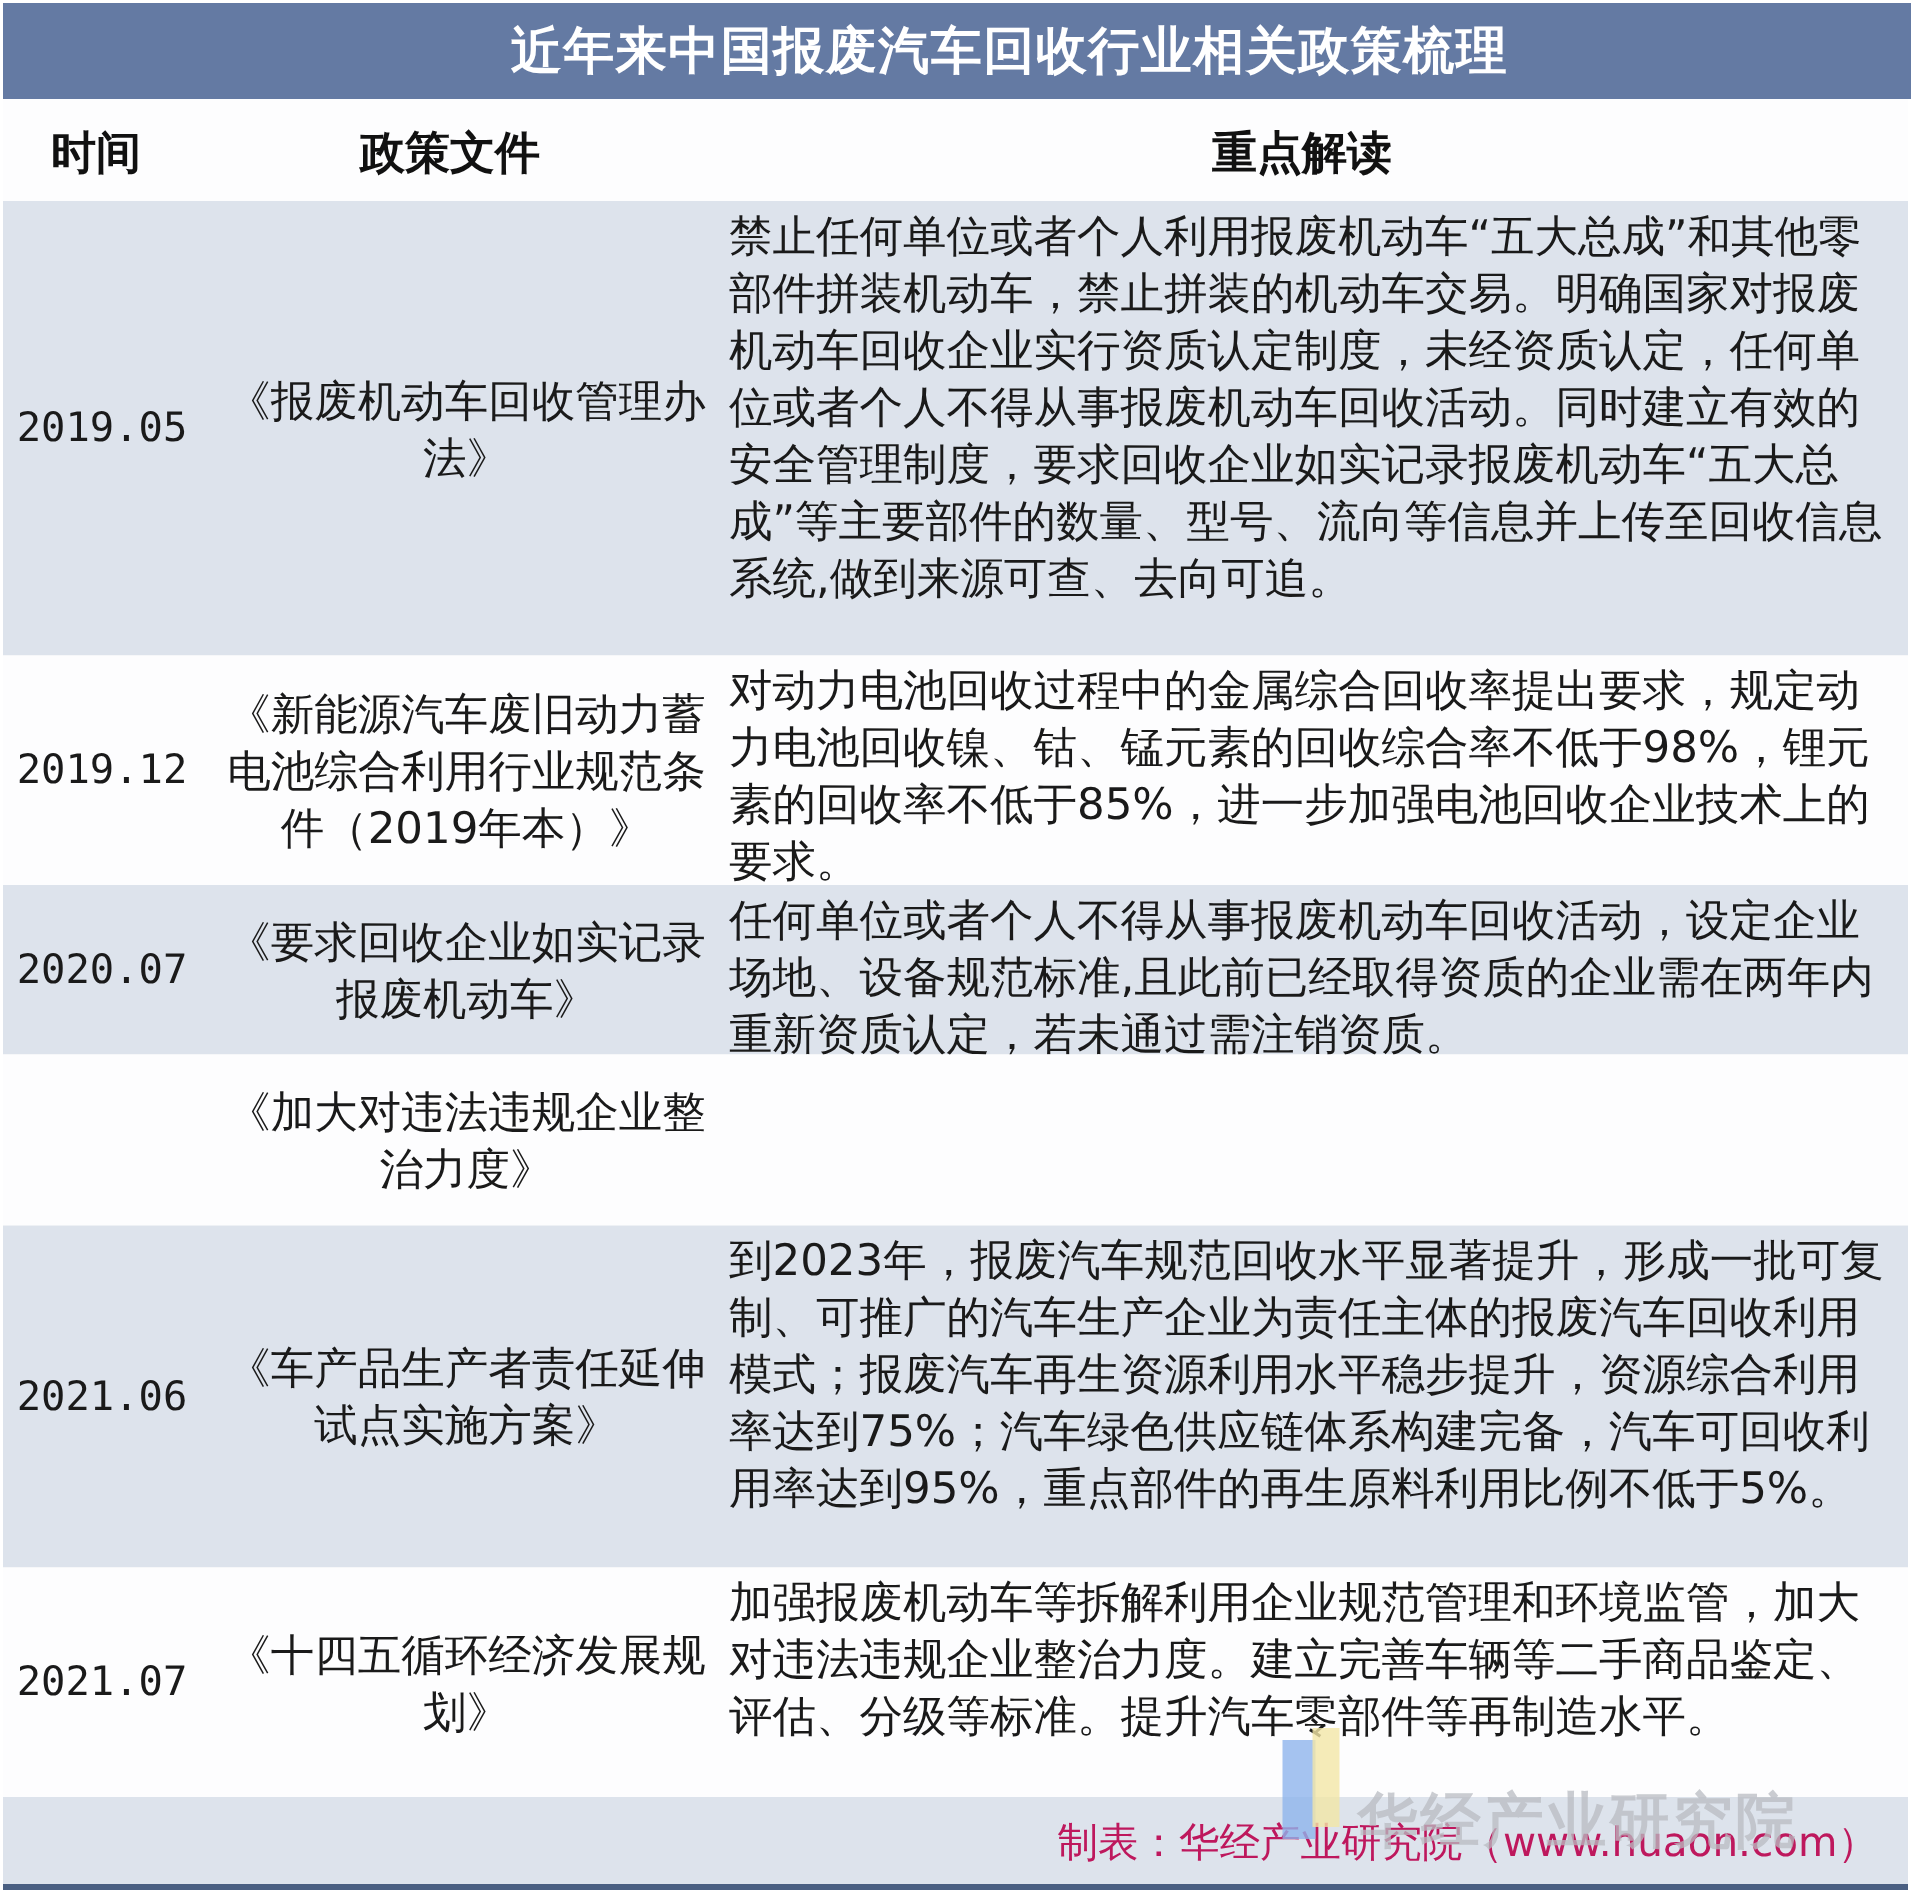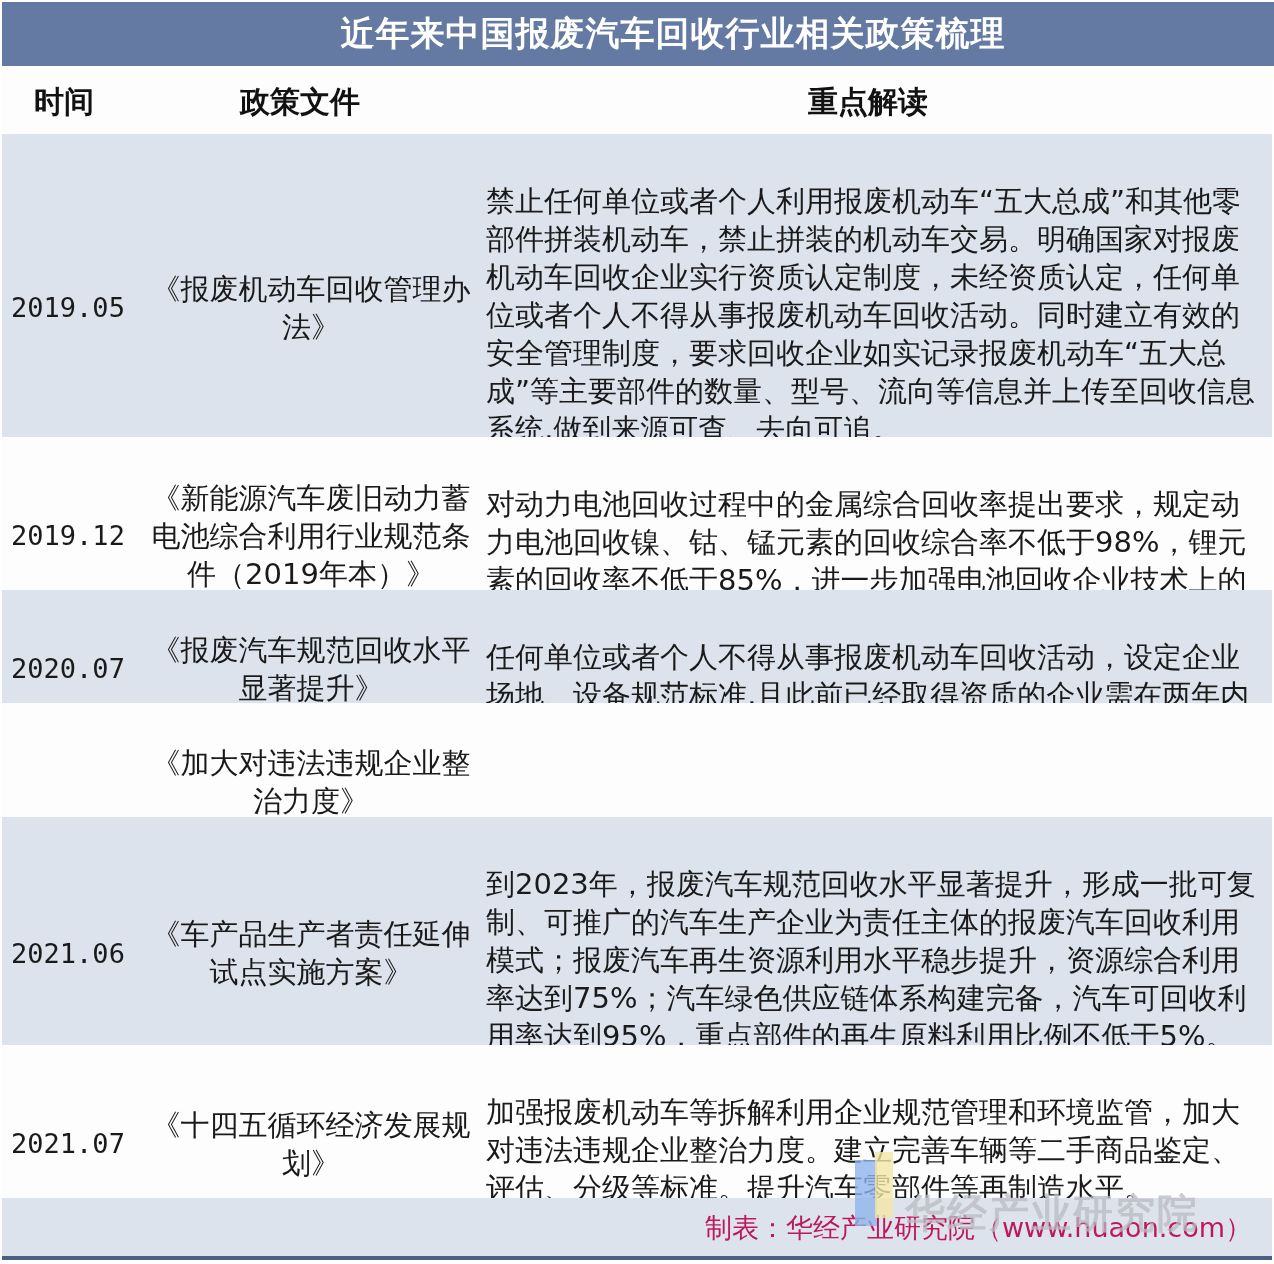--- a/index.html
+++ b/index.html
@@ -5,21 +5,21 @@
   html,body{margin:0;padding:0;background:#fff;}
   body{width:1274px;height:1264px;overflow:hidden;font-family:"DejaVu Sans","Liberation Sans",sans-serif;color:#1a1a1a;}
   .wrap{position:relative;width:1274px;height:1264px;}
   .title-bar{position:absolute;left:2px;top:2px;width:1270px;height:64px;background:#647aa3;color:#fff;
     font-size:34px;font-weight:bold;display:flex;align-items:center;justify-content:center;letter-spacing:1px;padding-left:36px;}
   .col-head{position:absolute;left:2px;top:66px;width:1270px;height:68px;background:#fdfdfe;font-size:30px;font-weight:bold;color:#111;}
   .col-head span{position:absolute;top:16px;text-align:right;}
   .row{position:absolute;left:2px;width:1270px;}
   .row.shade{background:#dde3ec;}
   .row.plain{background:#fdfdfe;}
-  .cell{position:absolute;top:0;bottom:0;display:flex;align-items:center;margin-top:44px;}
+  .cell{position:absolute;top:0;bottom:0;display:flex;align-items:center;}
   .c-date{left:0;width:132px;justify-content:center;font-family:"DejaVu Sans Mono","Liberation Mono",monospace;font-size:27px;}
   .c-doc{left:148px;width:322px;justify-content:center;text-align:center;font-size:29px;line-height:38px;}
   .c-desc{left:484px;width:772px;font-size:29px;line-height:38px;align-items:flex-start;padding-top:4px;}
   .footer{position:absolute;left:2px;top:1198px;width:1270px;height:58px;background:#dde3ec;}
   .footer .src{position:absolute;right:20px;top:12px;font-size:27px;color:#be185d;}
   .bottom-line{position:absolute;left:2px;top:1256px;width:1270px;height:4px;background:#4a5f82;}
   .wm{position:absolute;left:855px;top:1152px;width:390px;height:80px;pointer-events:none;}
   .wm .logo-b{position:absolute;left:0;top:8px;width:22px;height:66px;background:#8fb4ec;opacity:0.8;}
   .wm .logo-y{position:absolute;left:20px;top:0;width:18px;height:66px;background:#f2e6a6;opacity:0.8;}
   .wm .wm-text{position:absolute;left:50px;top:0;font-size:40px;font-weight:bold;color:#b9bcc2;opacity:0.75;letter-spacing:2px;margin-top:34px;}
@@ -44,21 +44,21 @@
   </div>
 
   <div class="row plain" style="top:437px;height:153px;">
     <div class="cell c-date">2019.12</div>
     <div class="cell c-doc">《新能源汽车废旧动力蓄电池综合利用行业规范条件（2019年本）》</div>
     <div class="cell c-desc">对动力电池回收过程中的金属综合回收率提出要求，规定动力电池回收镍、钴、锰元素的回收综合率不低于98%，锂元素的回收率不低于85%，进一步加强电池回收企业技术上的要求。</div>
   </div>
 
   <div class="row shade" style="top:590px;height:113px;">
     <div class="cell c-date">2020.07</div>
-    <div class="cell c-doc">《报废汽车规范回收水平显著提升》</div>
+    <div class="cell c-doc">《要求回收企业如实记录报废机动车》</div>
     <div class="cell c-desc">任何单位或者个人不得从事报废机动车回收活动，设定企业场地、设备规范标准,且此前已经取得资质的企业需在两年内重新资质认定，若未通过需注销资质。</div>
   </div>
 
   <div class="row plain" style="top:703px;height:114px;">
     <div class="cell c-doc">《加大对违法违规企业整治力度》</div>
   </div>
 
   <div class="row shade" style="top:817px;height:228px;">
     <div class="cell c-date">2021.06</div>
     <div class="cell c-doc">《车产品生产者责任延伸试点实施方案》</div>

